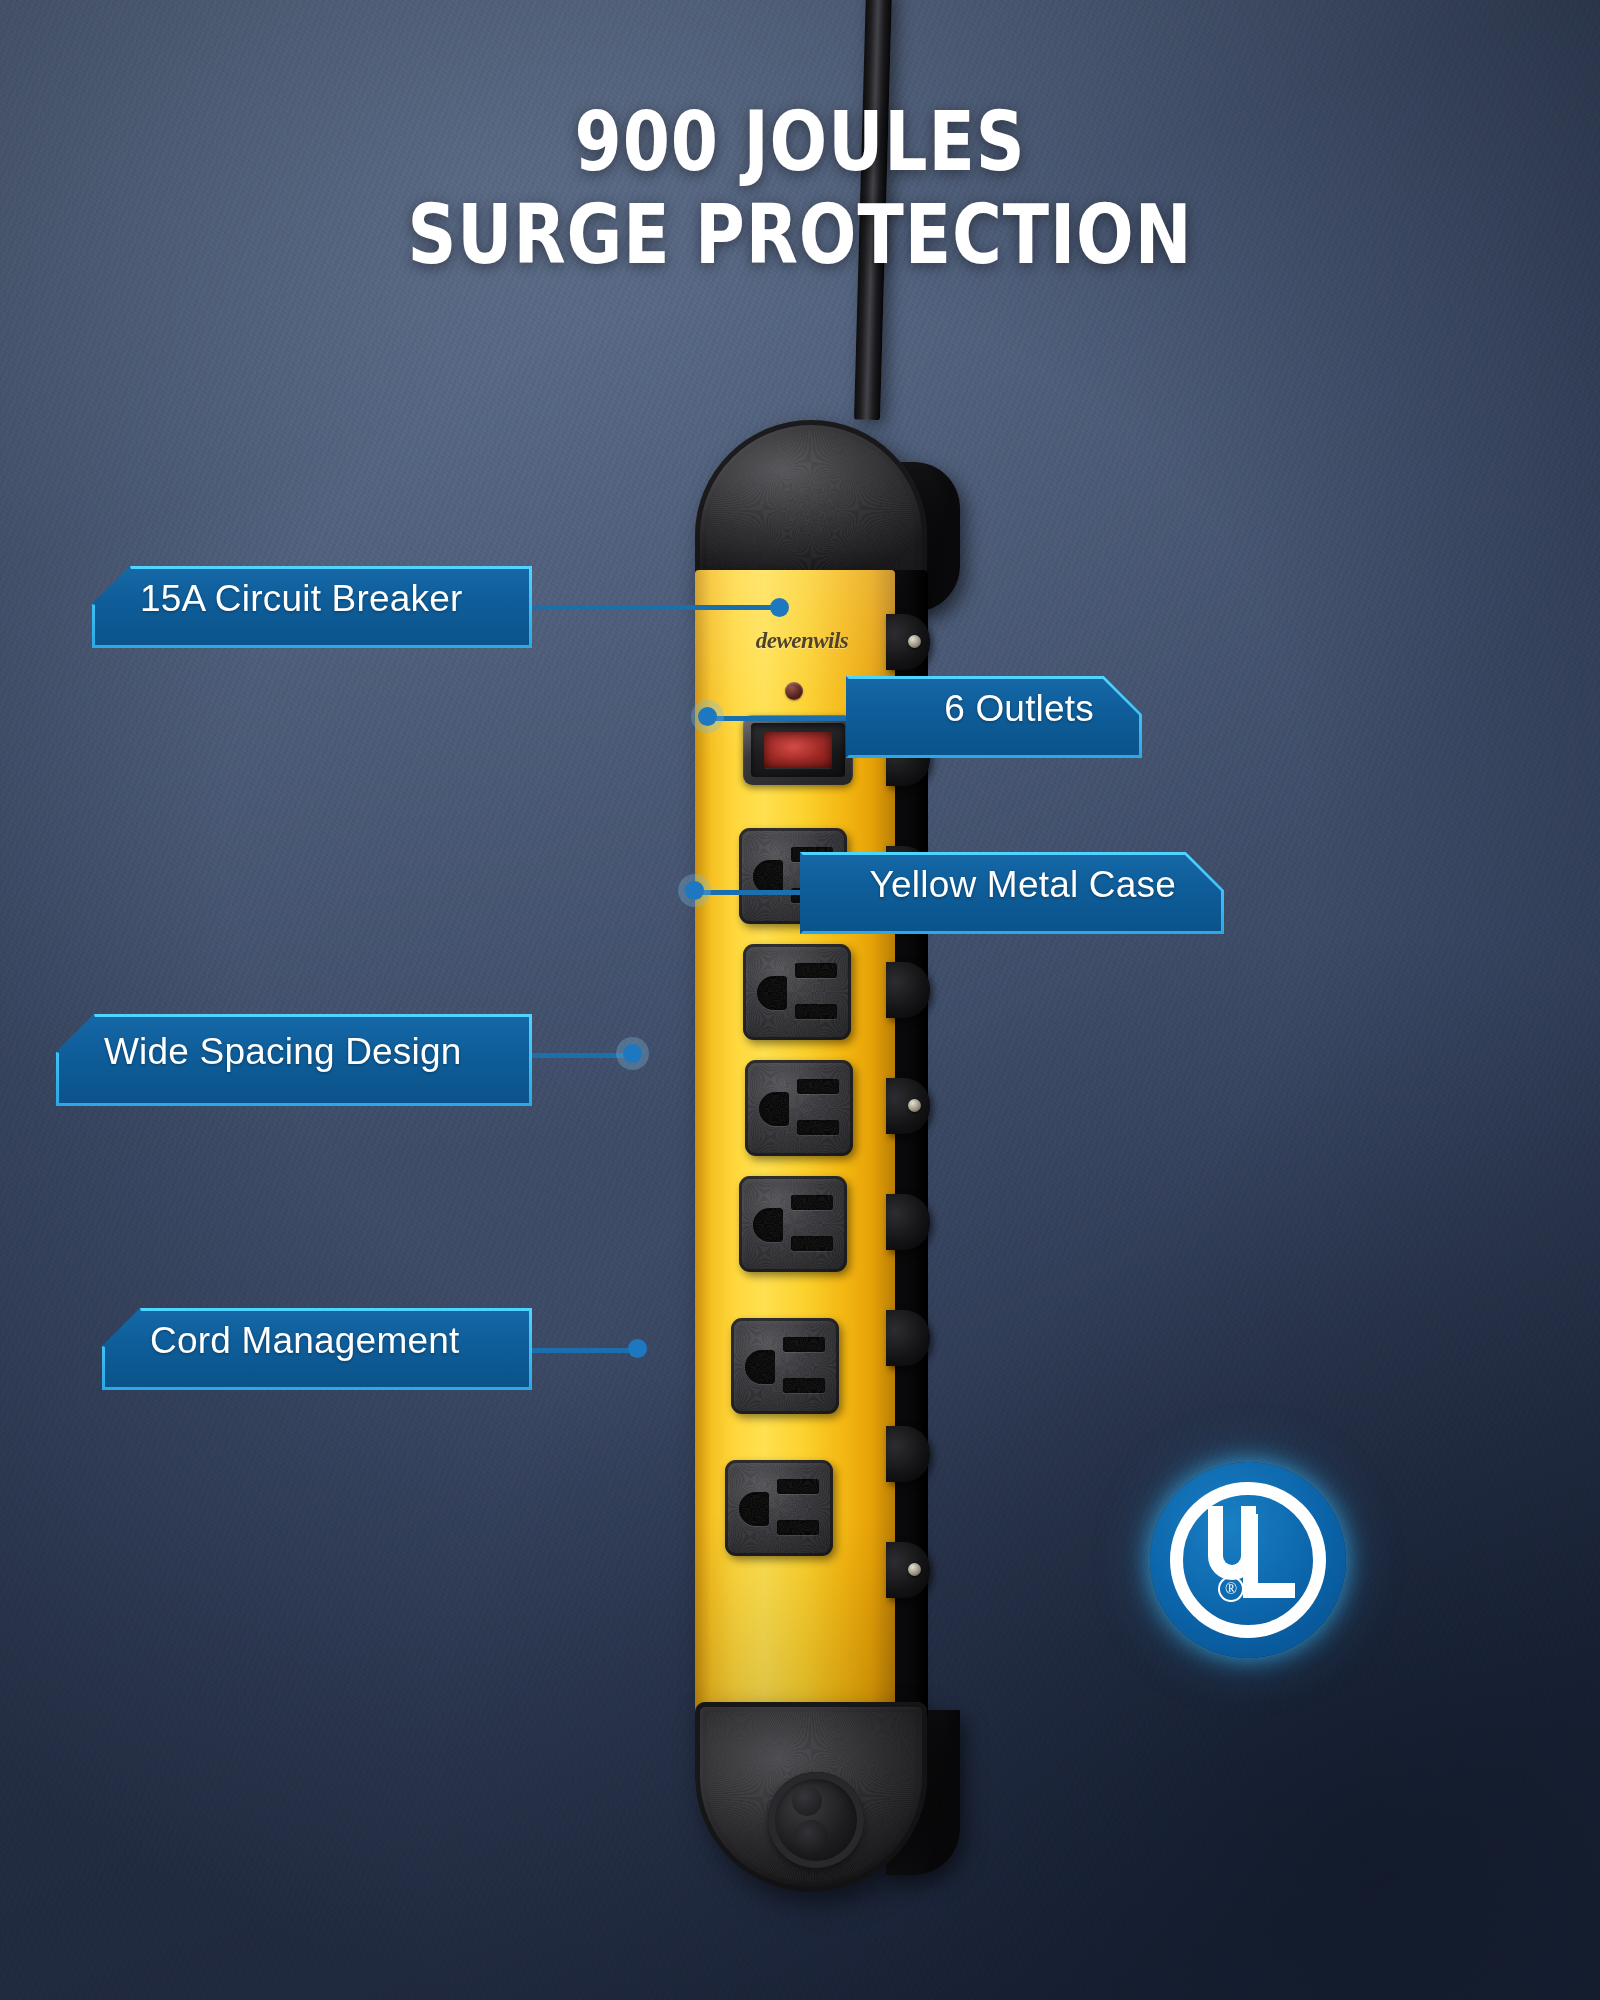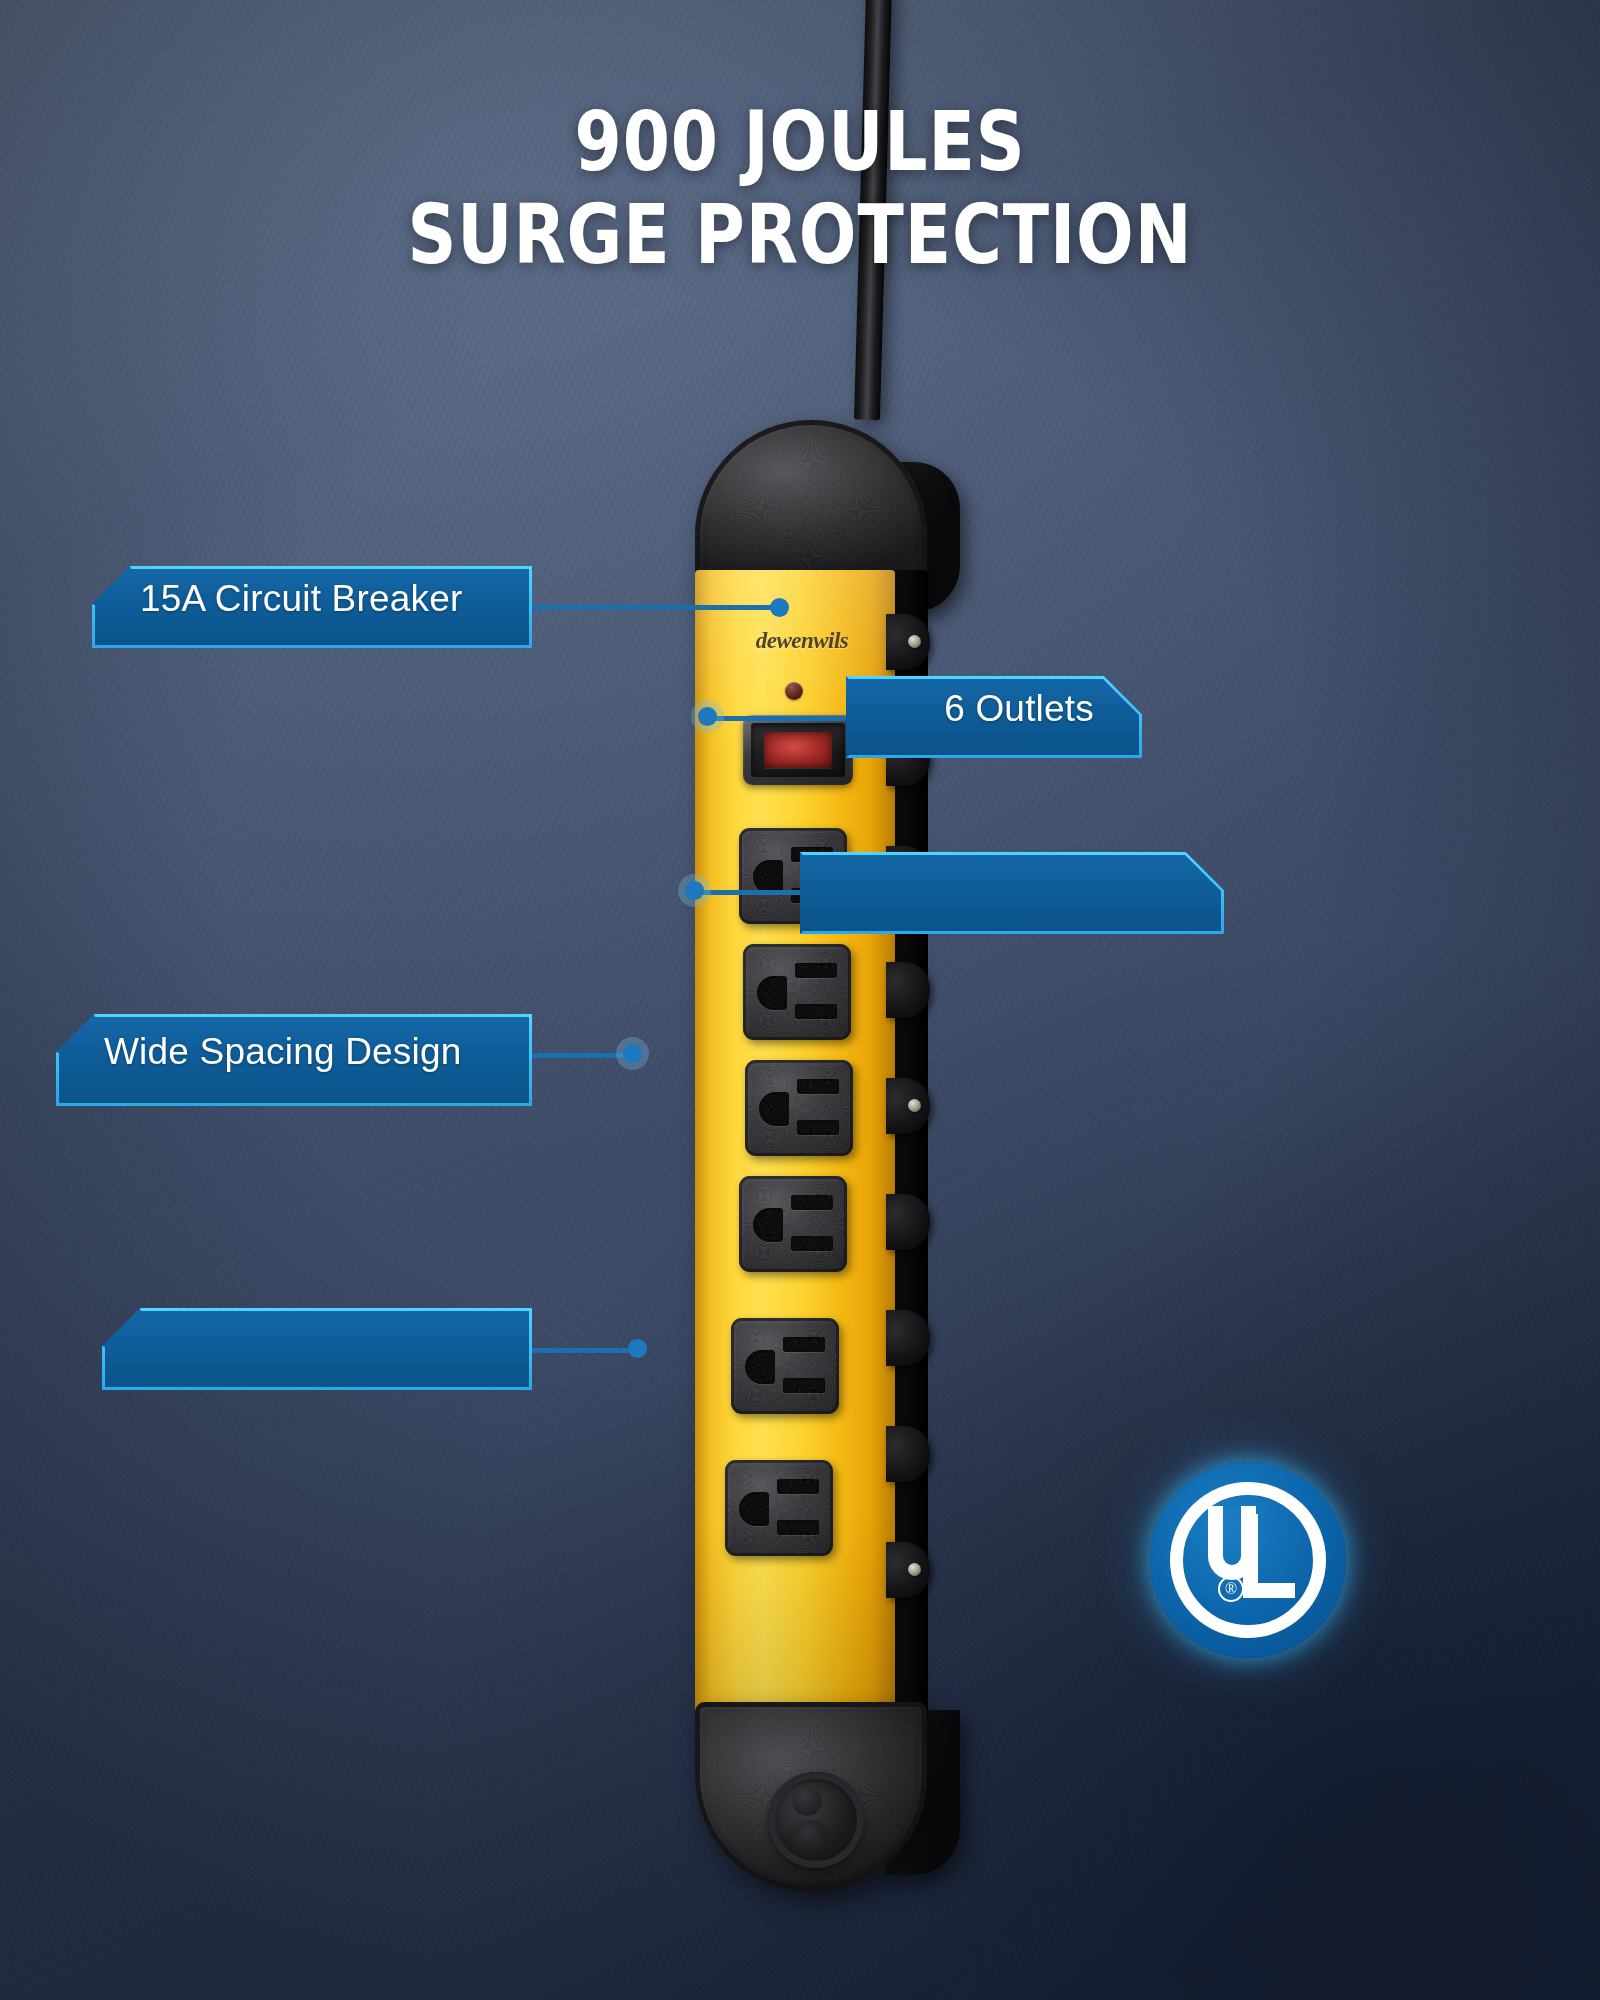--- a/index.html
+++ b/index.html
@@ -385,29 +385,31 @@
   <span class="txt">15A Circuit Breaker</span>
 </div>
 
 <div class="badge right" style="left:846px; top:676px; width:296px; height:82px;">
   <div class="glow"></div>
   <span class="txt">6 Outlets</span>
 </div>
 
 <div class="badge right" style="left:800px; top:852px; width:424px; height:82px;">
   <div class="glow"></div>
+  <span class="txt">Yellow Metal Case</span>
 </div>
 
 <div class="badge left" style="left:56px; top:1014px; width:476px; height:92px;">
   <div class="glow"></div>
   <span class="txt">Wide Spacing Design</span>
 </div>
 
 <div class="badge left" style="left:102px; top:1308px; width:430px; height:82px;">
   <div class="glow"></div>
+  <span class="txt">Cord Management</span>
 </div>
 
 <div id="ul-wrap">
   <div id="ul-circle">
     <div id="ul-ring"></div>
     <div id="ul-letters">
       <div class="U"></div>
       <div class="L"></div>
       <div class="R">®</div>
     </div>

